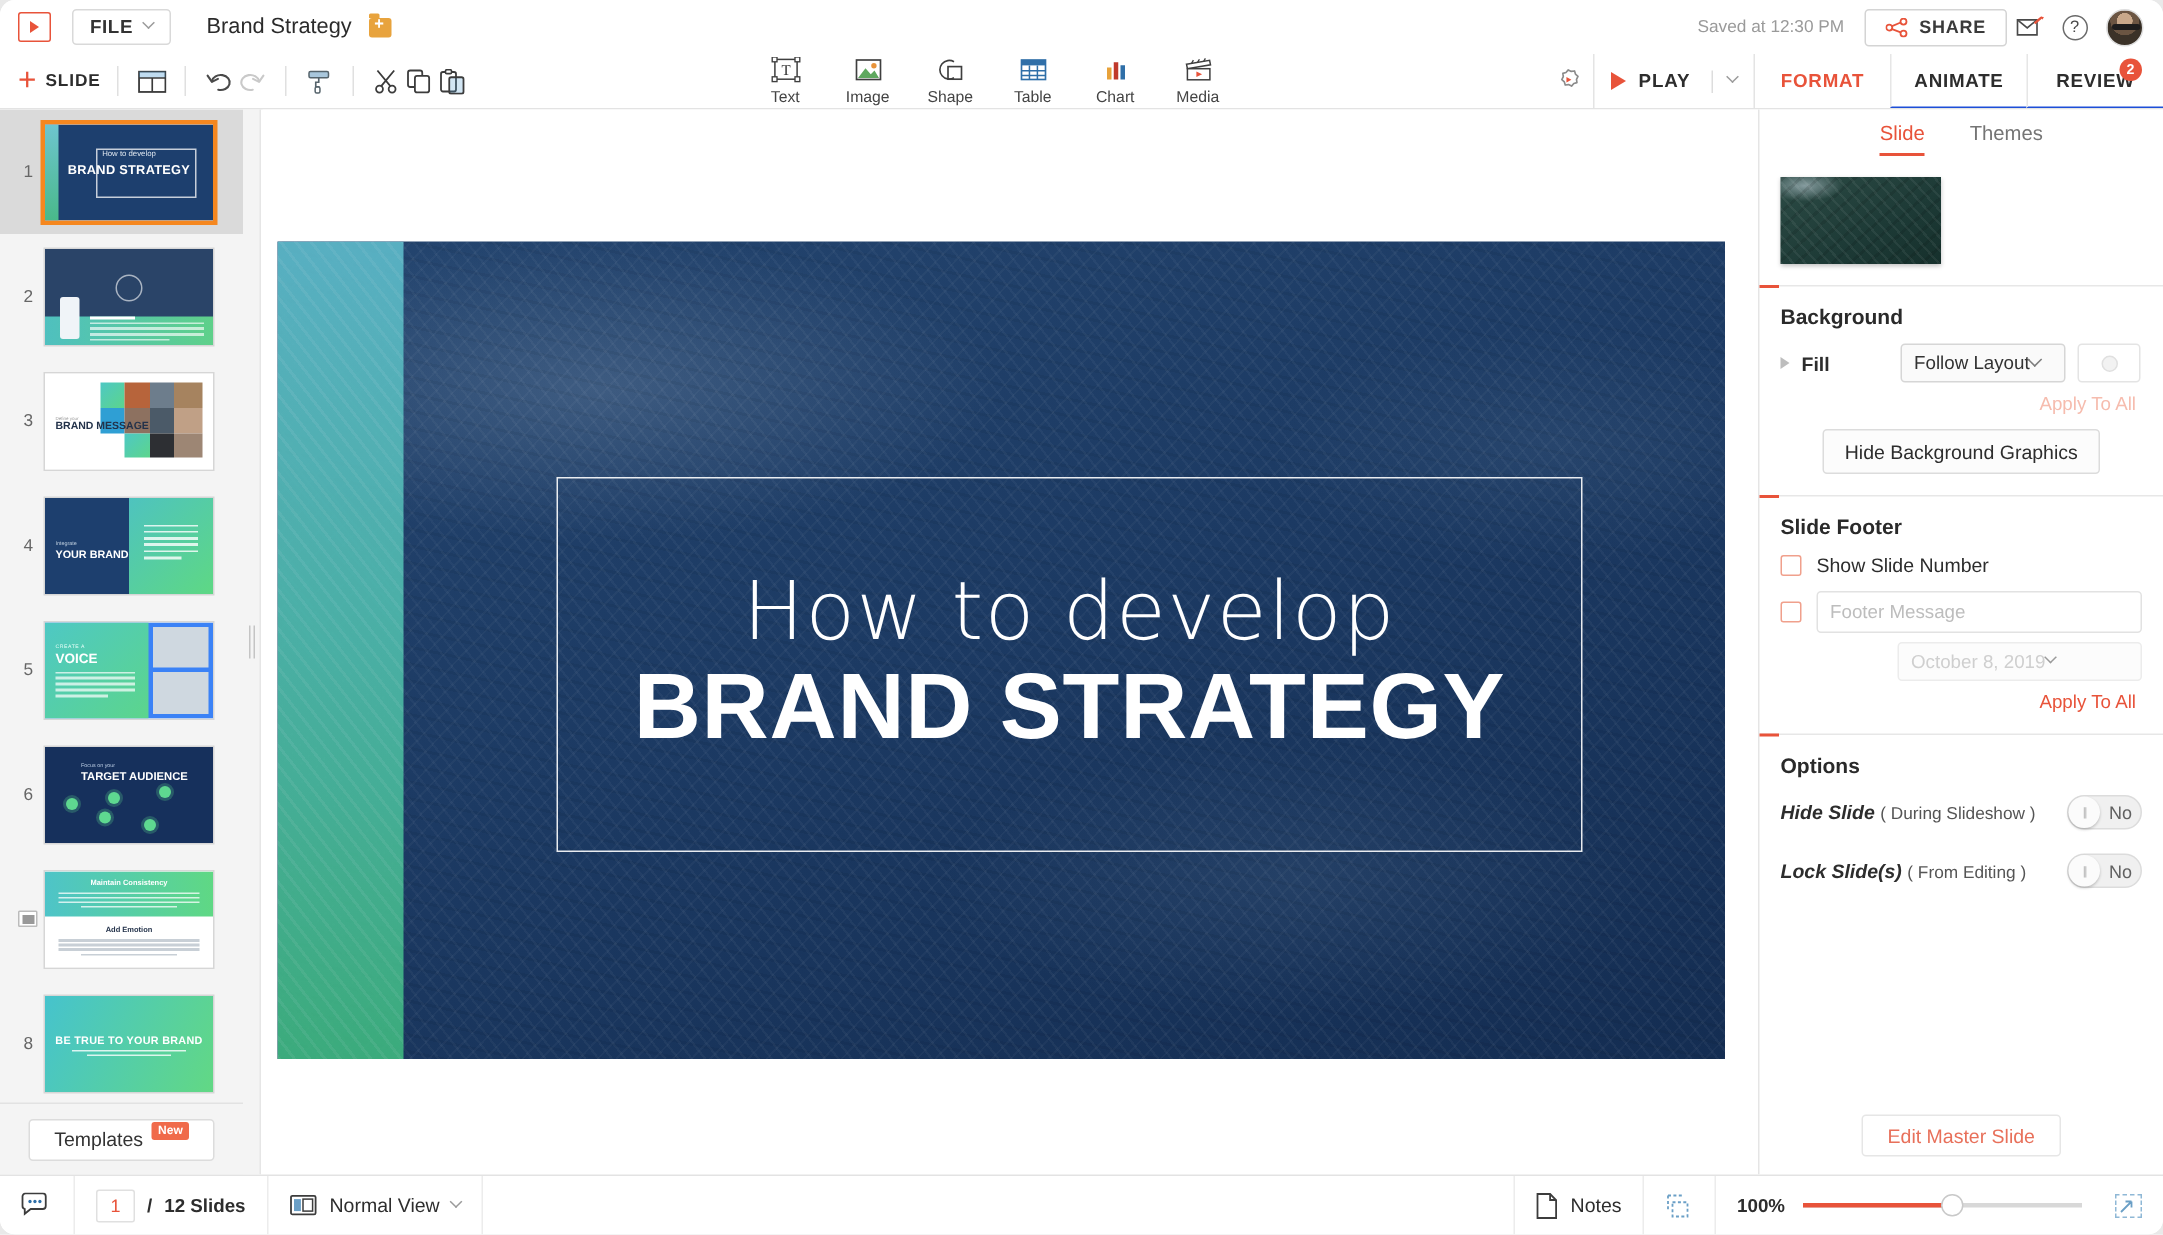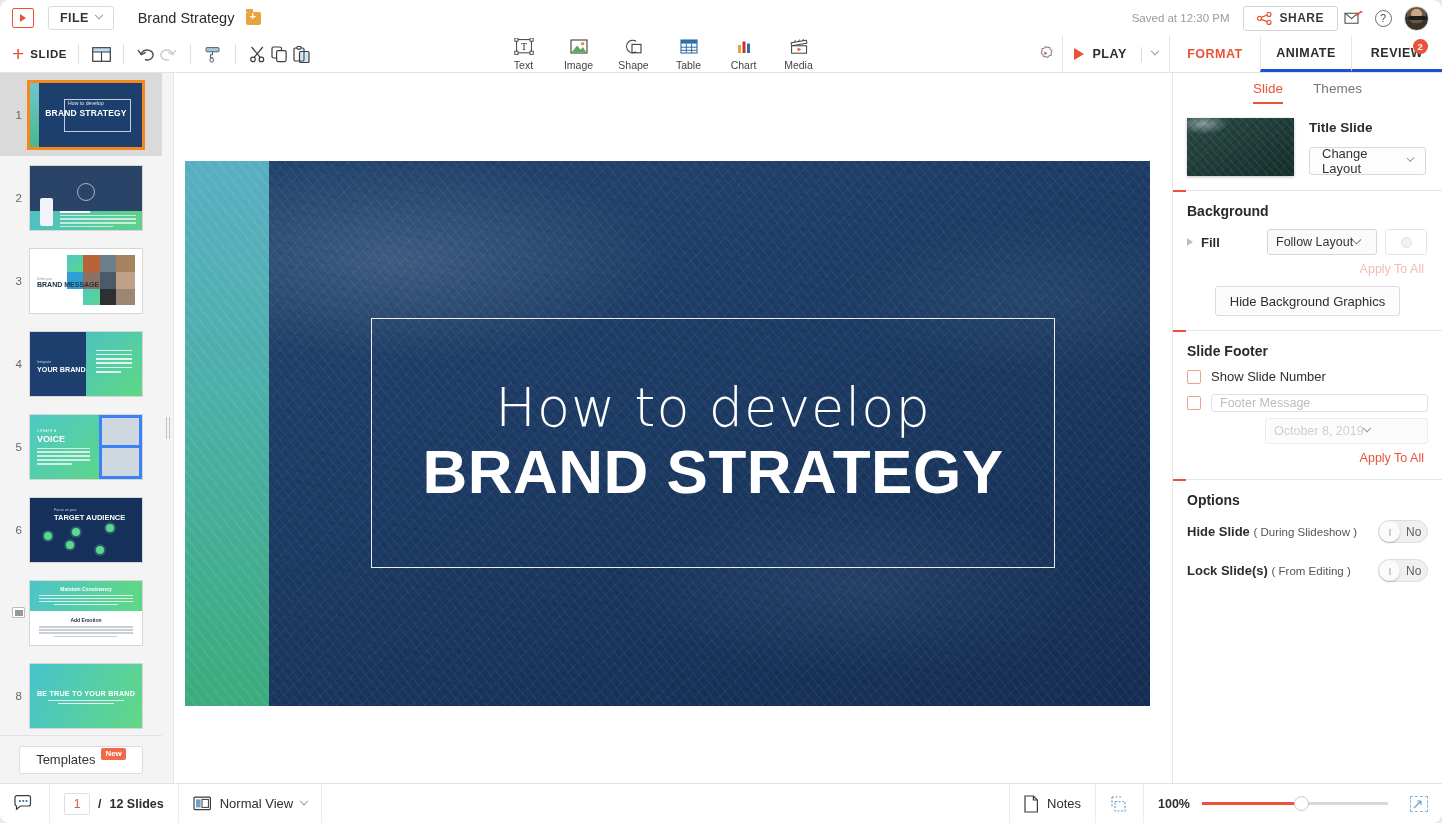--- a/index.html
+++ b/index.html
@@ -130,21 +130,21 @@
   .play-btn .pdiv { width: 1px; height: 15px; background: #ddd; margin: 0 2px 0 6px; }
 
   .rtabs {
     position: absolute; top: 36px; right: 0; width: 272px; height: 36px;
     display: flex;
   }
   .rtab {
     flex: 1; display: flex; align-items: center; justify-content: center;
     font-size: 12.5px; font-weight: bold; letter-spacing: .5px;
     color: #2d2d2d; cursor: pointer; position: relative;
-    background: #fff; border-left: 1px solid #e6e6e6; border-bottom: 3px solid #1d4ed8;
+    background: #fff; border-left: 1px solid #e6e6e6; border-bottom: 1px solid #1d4ed8;
   }
   .rtab.active { color: #e8533a; border-left: none; border-bottom: 1px solid #fff; }
   .rtab .badge {
     position: absolute; top: 3px; right: 14px;
     width: 15px; height: 15px; border-radius: 50%; background: #e8533a;
     color: #fff; font-size: 9.5px; font-weight: bold;
     display: flex; align-items: center; justify-content: center;
   }
 
   .hdr-sep {
@@ -401,31 +401,31 @@
     background: #fcfcfc; font-size: 13px; color: #2d2d2d; display: flex;
     align-items: center; cursor: pointer;
   }
   .cb-row { display: flex; align-items: center; gap: 10px; padding: 10px 14px 0 14px; }
   .cb {
     width: 14px; height: 14px; border: 1.5px solid #f0a08c; border-radius: 2px;
     background: #fff; flex: none; cursor: pointer;
   }
   .cb-lbl { font-size: 13px; color: #2d2d2d; }
   .text-input {
-    flex: 1; height: 18px; border: 1px solid #e2e2e2; border-radius: 3px;
+    flex: 1; height: 28px; border: 1px solid #e2e2e2; border-radius: 3px;
     background: #fff; padding: 0 8px; font-size: 12.5px; color: #bdbdbd;
     display: flex; align-items: center; cursor: text;
     font-family: "Liberation Sans", sans-serif;
   }
   .select.dim { border-color: #ececec; background: #fcfcfc; color: #cfcfcf; }
   .toggle-row {
     display: flex; align-items: center; padding: 12px 14px 0 14px;
   }
   .toggle-lbl { font-size: 13px; color: #2d2d2d; }
-  .toggle-lbl b { font-weight: bold; }
+  .toggle-lbl b { font-weight: bold; font-style: italic; }
   .toggle-lbl span { font-size: 11.5px; color: #555; }
   .toggle {
     margin-left: auto; width: 50px; height: 23px; border-radius: 12px;
     background: #f0f0f0; border: 1px solid #dcdcdc;
     display: flex; align-items: center; cursor: pointer; position: relative;
   }
   .toggle .knob {
     width: 21px; height: 21px; border-radius: 50%; background: #fbfbfb;
     box-shadow: 0 1px 2px rgba(0,0,0,.22); margin-left: 0;
     display: flex; align-items: center; justify-content: center;
@@ -845,27 +845,20 @@
       <div class="fp-subtab active">
         <span>Slide</span>
       </div>
       <div class="fp-subtab">
         <span>Themes</span>
       </div>
     </div>
 
     <div class="layout-row">
       <div class="layout-thumb"></div>
-      <div class="layout-meta">
-        <div class="layout-title">Title Slide</div>
-        <div class="change-layout">
-          <span>Change Layout</span>
-          <span class="chev sm"></span>
-        </div>
-      </div>
     </div>
 
     <div class="fp-divider"></div>
 
     <div class="sect-title">Background</div>
 
     <div class="fill-row">
       <div class="caret-r"></div>
       <div class="fill-lbl">Fill</div>
       <div class="select" style="width:110px">
@@ -930,20 +923,25 @@
       <div class="toggle-lbl">
         <b>Lock Slide(s)</b>
         <span>( From Editing )</span>
       </div>
       <div class="toggle">
         <div class="knob"></div>
         <span class="tval">No</span>
       </div>
     </div>
 
+    <div class="master-wrap">
+      <div class="master-btn">
+        <span>Edit Master Slide</span>
+      </div>
+    </div>
   </div>
 
   <div class="statusbar">
     <div class="sb-cell">
       <svg width="21" height="18" viewBox="0 0 21 18">
         <path d="M1 2.6 a2 2 0 0 1 2-2 h11.5 a2 2 0 0 1 2 2 v6.4 a2 2 0 0 1 -2 2 h-8 l-4 3.2 v-3.2 a2 2 0 0 1 -1.5 -2 z" fill="none" stroke="#3c3c3c" stroke-width="1.2"></path>
         <circle cx="6" cy="6" r="1.1" fill="#2f6fa8"></circle>
         <circle cx="9.3" cy="6" r="1.1" fill="#2f6fa8"></circle>
         <circle cx="12.6" cy="6" r="1.1" fill="#2f6fa8"></circle>
       </svg>

